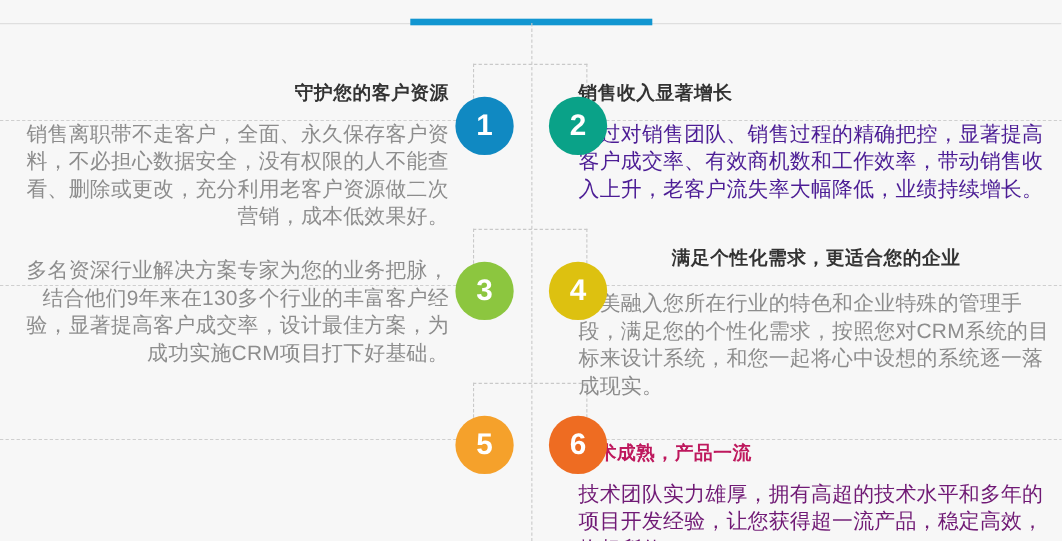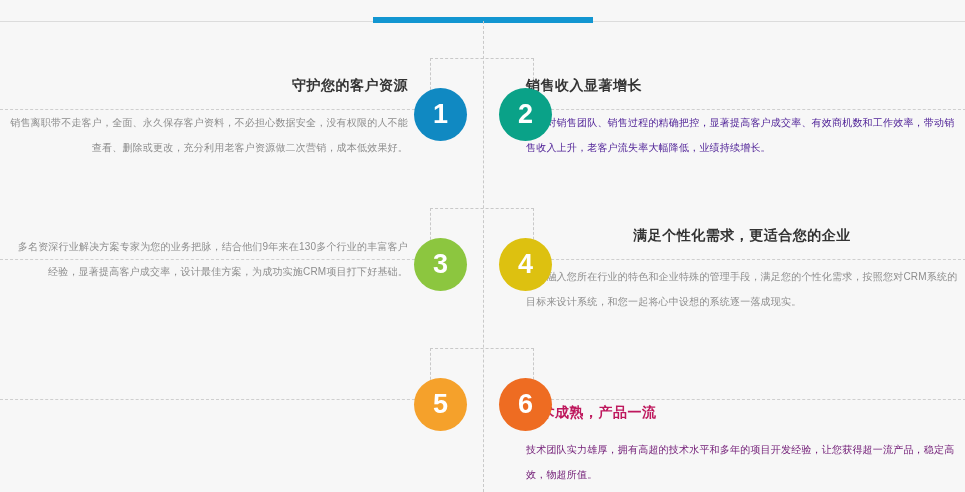--- a/index.html
+++ b/index.html
@@ -82,40 +82,40 @@
     height: 100%;
   }
   .cell.left  { left: 0;     text-align: right; }
   .cell.right { left: 483px; text-align: left;  }
 
   
   .cell.left  .content  { padding-right: 75px; padding-left: 8px; }
   .cell.right .content  { padding-left: 43px;  padding-right: 8px; }
 
   .title {
-    font-size: 14px;
+    font-size: 17px;
     font-weight: bold;
     color: #333333;
     line-height: 26px;
     letter-spacing: 0.5px;
     white-space: nowrap;
   }
 
   
   .divider {
     position: absolute;
     height: 0;
     border-top: 1px dashed #cfcfcf;
     top: 37px;
   }
   .cell.left  .divider { left: 0;   right: 58px; }
   .cell.right .divider { left: 58px; right: 0;   }
 
   .desc {
-    font-size: 10px;
+    font-size: 19px;
     color: #8d8d8d;
     line-height: 25px;
     margin-top: 12px;
     letter-spacing: 0.2px;
   }
 
   
   .circle {
     position: absolute;
     top: 16px;

